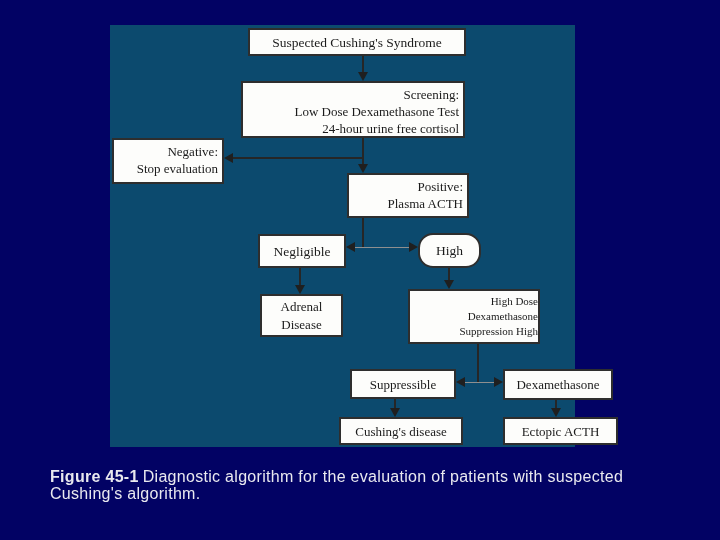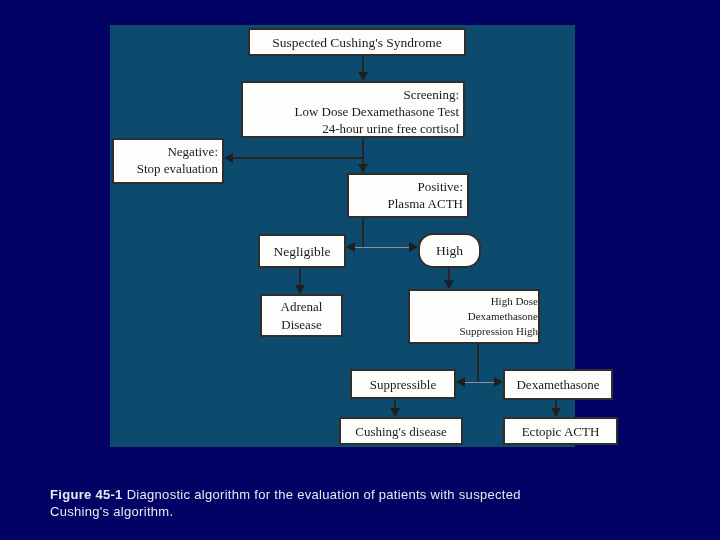--- a/index.html
+++ b/index.html
@@ -28,22 +28,22 @@
   .vline{position:absolute;width:2px;background:#262626;}
   .hline{position:absolute;height:2px;background:#262626;}
   .hline.thin{height:1px;background:#8f8f8f;}
   .arrow-down{position:absolute;width:0;height:0;
     border-left:5px solid transparent;border-right:5px solid transparent;border-top:9px solid #1f1f1f;}
   .arrow-left{position:absolute;width:0;height:0;
     border-top:5px solid transparent;border-bottom:5px solid transparent;border-right:9px solid #1f1f1f;}
   .arrow-right{position:absolute;width:0;height:0;
     border-top:5px solid transparent;border-bottom:5px solid transparent;border-left:9px solid #1f1f1f;}
   
-  .caption{position:absolute;left:50px;top:486px;width:600px;color:#e9e9ef;
-           font-size:13px;line-height:17px;letter-spacing:0.3px;}
+  .caption{position:absolute;left:50px;top:468px;width:600px;color:#e9e9ef;
+           font-size:16px;line-height:17px;letter-spacing:0.3px;}
   .cap-label{font-weight:bold;margin-right:4px;}
 </style>
 </head>
 <body>
 
 <div class="slide">
 
   <div class="panel">
 
     <div class="node center" id="n-suspected">Suspected Cushing's Syndrome</div>

